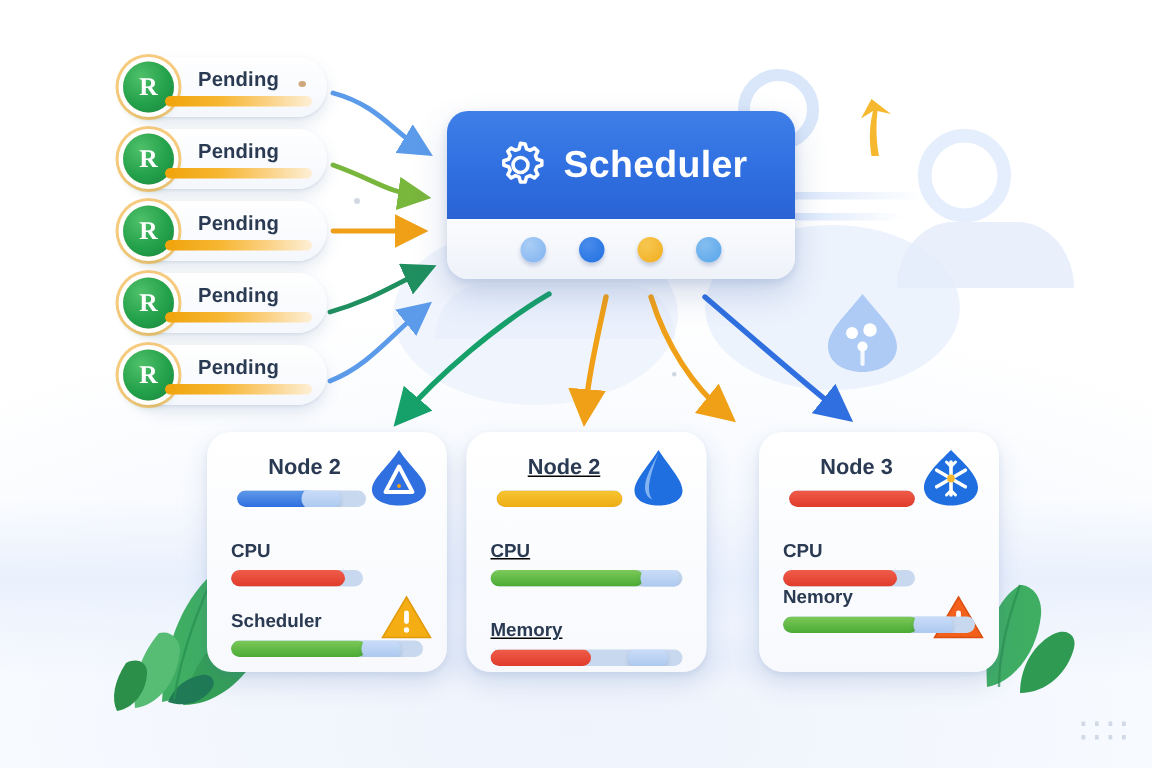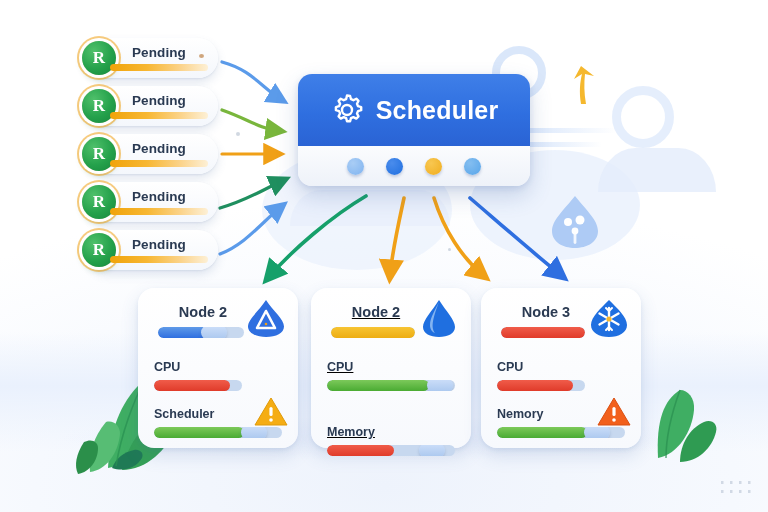--- a/index.html
+++ b/index.html
@@ -271,28 +271,28 @@
     <div class="track" style="margin:7px 40px 0 4px;">
       <div class="fill f-yellow" style="width:100%;"></div>
     </div>
 
     <div class="metric-label" style="margin-top:22px;">CPU</div>
     <div class="track" style="margin:6px 0 0 0;">
       <div class="fill f-green" style="width:80%;"></div>
       <div class="knob" style="left:78%;"></div>
     </div>
 
-    <div class="metric-label" style="margin-top:34px;">Memory</div>
+    <div class="metric-label" style="margin-top:22px;">Memory</div>
     <div class="track" style="margin:6px 0 0 0;">
       <div class="fill f-red" style="width:52%;"></div>
       <div class="knob" style="left:72%;"></div>
     </div>
   </div>
 
-  <div class="node" style="left:481px;">
+  <div class="node" style="left:506px;">
     <div class="node-title">Node 3</div>
     <svg class="nodeicon" viewBox="0 0 40 40">
       <path d="M20 2 C28 10 38 19 38 27 C38 34.5 30 39 20 39 C10 39 2 34.5 2 27 C2 19 12 10 20 2 Z" fill="#1f6fe0"></path>
       <g stroke="#ffffff" stroke-width="2.4" stroke-linecap="round">
         <line x1="20" y1="10" x2="20" y2="32"></line>
         <line x1="10.5" y1="15.5" x2="29.5" y2="26.5"></line>
         <line x1="29.5" y1="15.5" x2="10.5" y2="26.5"></line>
       </g>
       <g stroke="#ffffff" stroke-width="2" stroke-linecap="round">
         <line x1="20" y1="13" x2="17" y2="10"></line>
@@ -309,20 +309,20 @@
     <div class="metric-label" style="margin-top:22px;">CPU</div>
     <div class="track" style="margin:6px 40px 0 0;">
       <div class="fill f-red" style="width:86%;"></div>
     </div>
     <svg class="warn" style="top:108px;" viewBox="0 0 34 31">
       <path d="M17 2 L33 29 L1 29 Z" fill="#f2601c" stroke="#da4f11" stroke-width="1"></path>
       <rect x="15.4" y="11" width="3.2" height="9" rx="1.6" fill="#fff"></rect>
       <circle cx="17" cy="24" r="1.8" fill="#fff"></circle>
     </svg>
 
-    <div class="metric-label" style="margin-top:16px;">Nemory</div>
+    <div class="metric-label" style="">Nemory</div>
     <div class="track" style="margin:6px 0 0 0;">
       <div class="fill f-green" style="width:70%;"></div>
       <div class="knob" style="left:68%;"></div>
     </div>
   </div>
 
 </div>
 
 </body></html>

